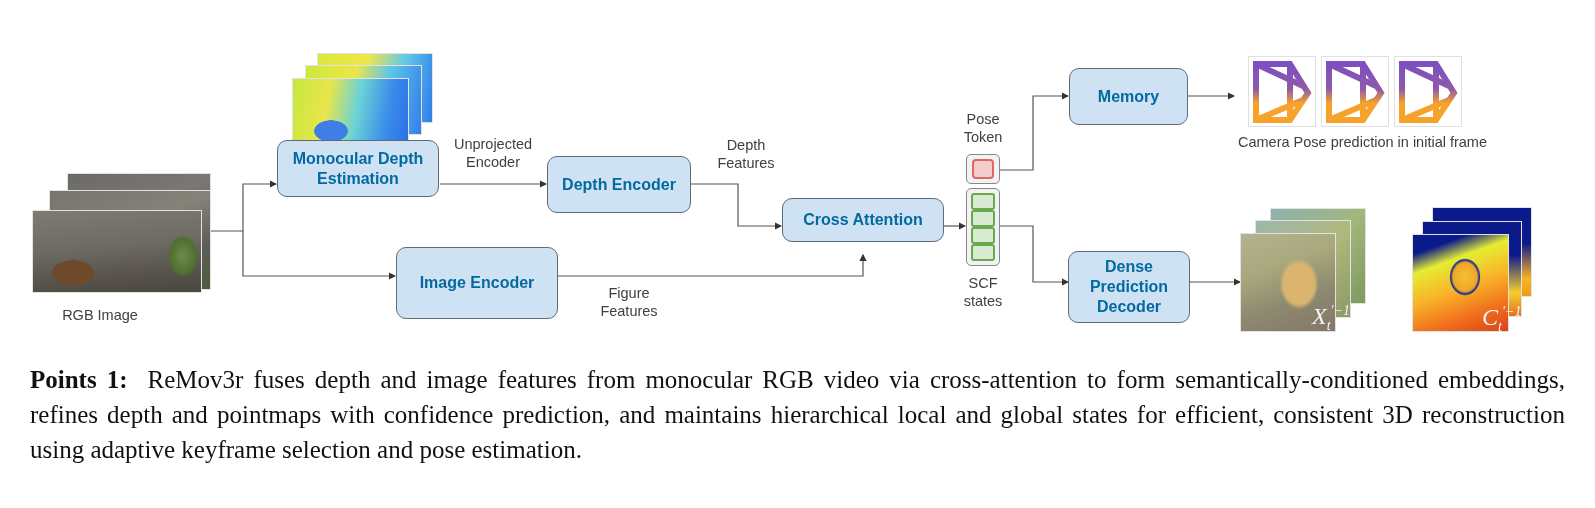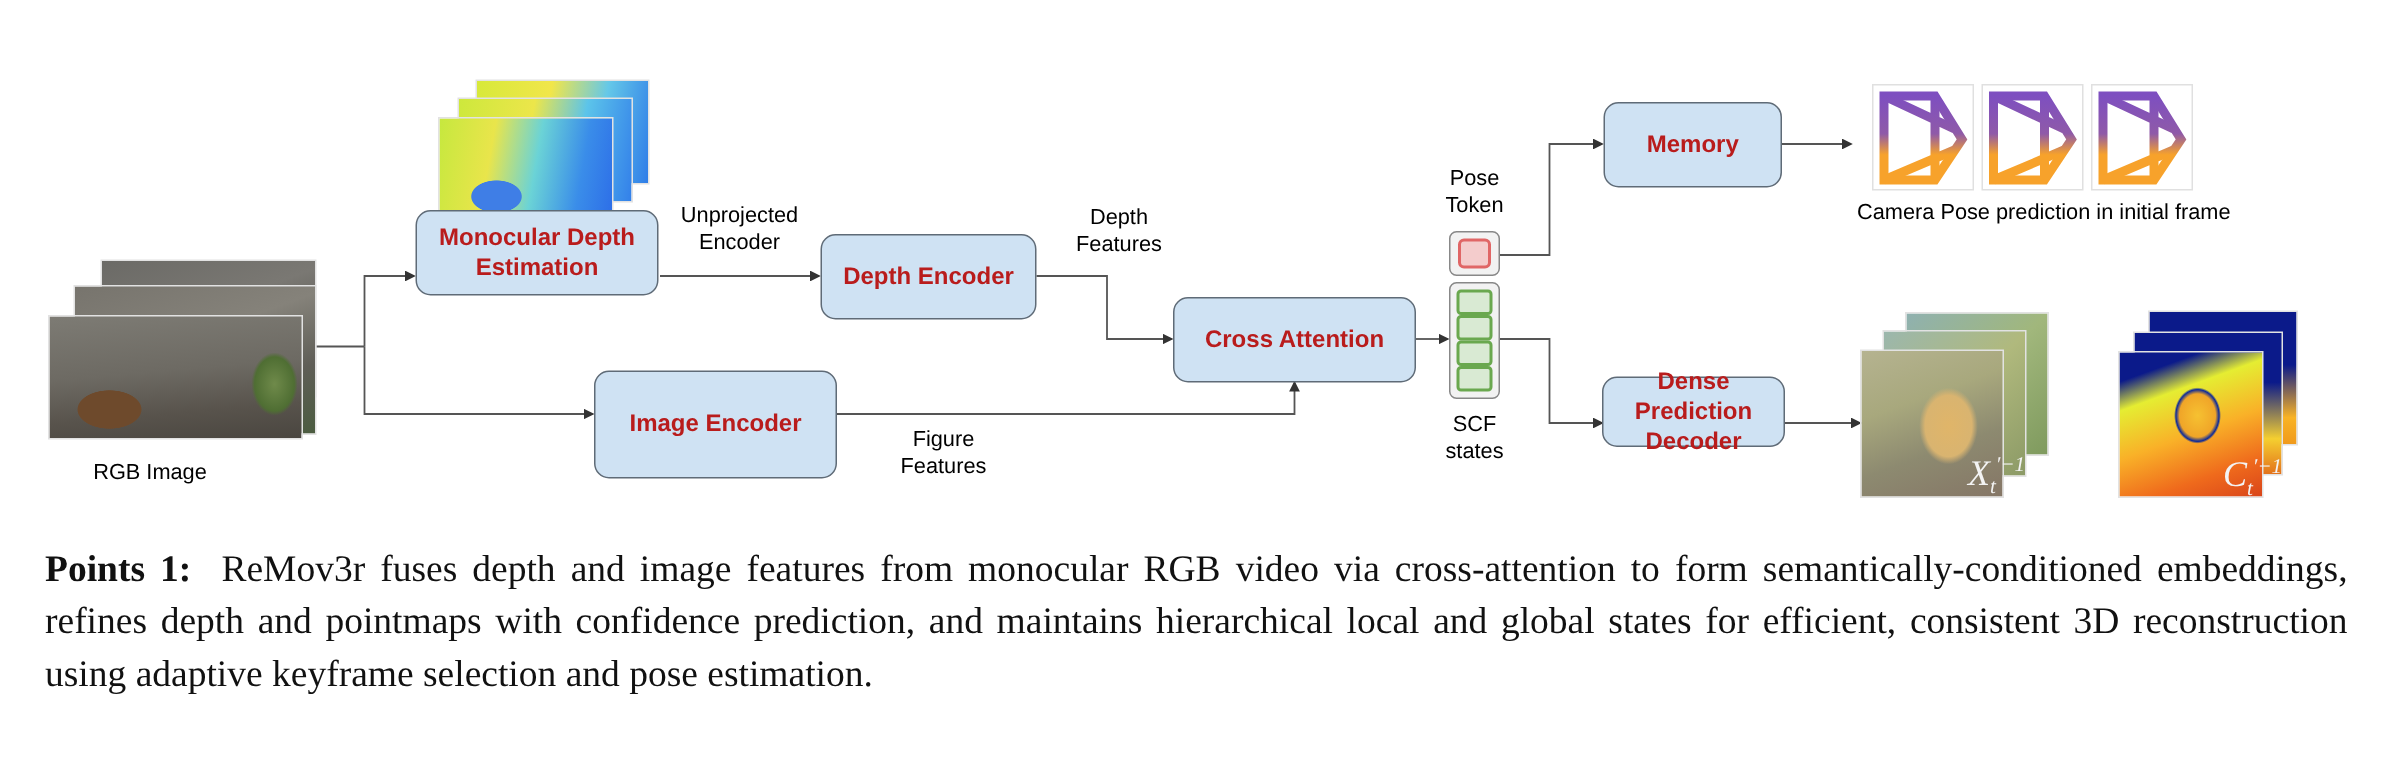--- a/index.html
+++ b/index.html
@@ -1,21 +1,21 @@
 <!DOCTYPE html>
 <html><head>
 <meta charset="utf-8">
 <style>
   html, body { margin:0; padding:0; background:#ffffff; }
   body { width:1595px; height:508px; position:relative; overflow:hidden; font-family:"Liberation Sans", sans-serif; color:#111; }
   .abs { position:absolute; }
   .box { position:absolute; background:#cfe2f3; border:1px solid #5f6b77; border-radius:10px; box-sizing:border-box;
          display:flex; align-items:center; justify-content:center; text-align:center;
-         font-family:"Liberation Sans", sans-serif; font-weight:bold; font-size:16px; line-height:20px; color:#b91c1c; }
-  .lbl { position:absolute; font-family:"Liberation Sans", sans-serif; font-size:14.5px; line-height:18px; text-align:center; color:#000000; }
+         font-family:"Liberation Sans", sans-serif; font-weight:bold; font-size:16px; line-height:20px; color:#0369a1; }
+  .lbl { position:absolute; font-family:"Liberation Sans", sans-serif; font-size:14.5px; line-height:18px; text-align:center; color:#404040; }
   svg.wires { position:absolute; left:0; top:0; }
   .stack { position:absolute; }
   .frame { position:absolute; border:1px solid #e2e2e2; box-sizing:border-box; }
   .caption { position:absolute; left:30px; top:362px; width:1535px; font-family:"Liberation Serif", serif; font-size:25px; line-height:35px; text-align:justify; color:#111; }
   .caption b { font-weight:bold; }
   .mathlbl { position:absolute; font-family:"Liberation Serif", serif; font-style:italic; color:#f3f3f3; font-size:24px; }
   .mathlbl sub, .mathlbl sup { font-size:14px; }
 </style>
 </head>
 <body>
@@ -64,23 +64,23 @@
   <div class="frame" style="left:30px;top:5px;width:116px;height:70px;background:linear-gradient(100deg,#d7e93a 0%,#f1e64a 40%,#65c8e8 70%,#2f7de8 100%);"></div>
   <div class="frame" style="left:18px;top:17px;width:117px;height:70px;background:linear-gradient(100deg,#cde83c 0%,#ece64a 40%,#5cc4ea 68%,#3380ea 100%);"></div>
   <div class="frame" style="left:5px;top:30px;width:117px;height:68px;background:
      radial-gradient(ellipse 22px 14px at 38px 52px,#3f7ee6 0%,#3f7ee6 75%,transparent 78%),
      linear-gradient(100deg,#c6e83e 0%,#e9e54b 30%,#6bd3d6 55%,#3a8de9 80%,#2d6ee8 100%);"></div>
 </div>
 
 <div class="box" style="left:277px;top:140px;width:162px;height:57px;padding:0 10px;">Monocular Depth Estimation</div>
 <div class="box" style="left:396px;top:247px;width:162px;height:72px;">Image Encoder</div>
 <div class="box" style="left:547px;top:156px;width:144px;height:57px;">Depth Encoder</div>
-<div class="box" style="left:782px;top:198px;width:162px;height:57px;">Cross Attention</div>
+<div class="box" style="left:782px;top:198px;width:162px;height:44px;">Cross Attention</div>
 <div class="box" style="left:1069px;top:68px;width:119px;height:57px;">Memory</div>
-<div class="box" style="left:1068px;top:251px;width:122px;height:47px;padding:0 24px;line-height:20px;">Dense Prediction Decoder</div>
+<div class="box" style="left:1068px;top:251px;width:122px;height:72px;padding:0 24px;line-height:20px;">Dense Prediction Decoder</div>
 
 <div class="lbl" style="left:448px;top:135px;width:90px;">Unprojected Encoder</div>
 <div class="lbl" style="left:710px;top:136px;width:72px;">Depth Features</div>
 <div class="lbl" style="left:594px;top:284px;width:70px;">Figure Features</div>
 <div class="lbl" style="left:955px;top:110px;width:56px;">Pose Token</div>
 <div class="lbl" style="left:950px;top:274px;width:66px;">SCF states</div>
 <div class="lbl" style="left:1225px;top:133px;width:275px;">Camera Pose prediction in initial frame</div>
 
 <div class="abs" style="left:966px;top:154px;width:34px;height:30px;border:1px solid #888;border-radius:5px;background:#f2f2f2;box-sizing:border-box;">
   <div style="position:absolute;left:5px;top:4px;width:22px;height:20px;background:#f4cccc;border:2px solid #e06666;border-radius:4px;box-sizing:border-box;"></div>

